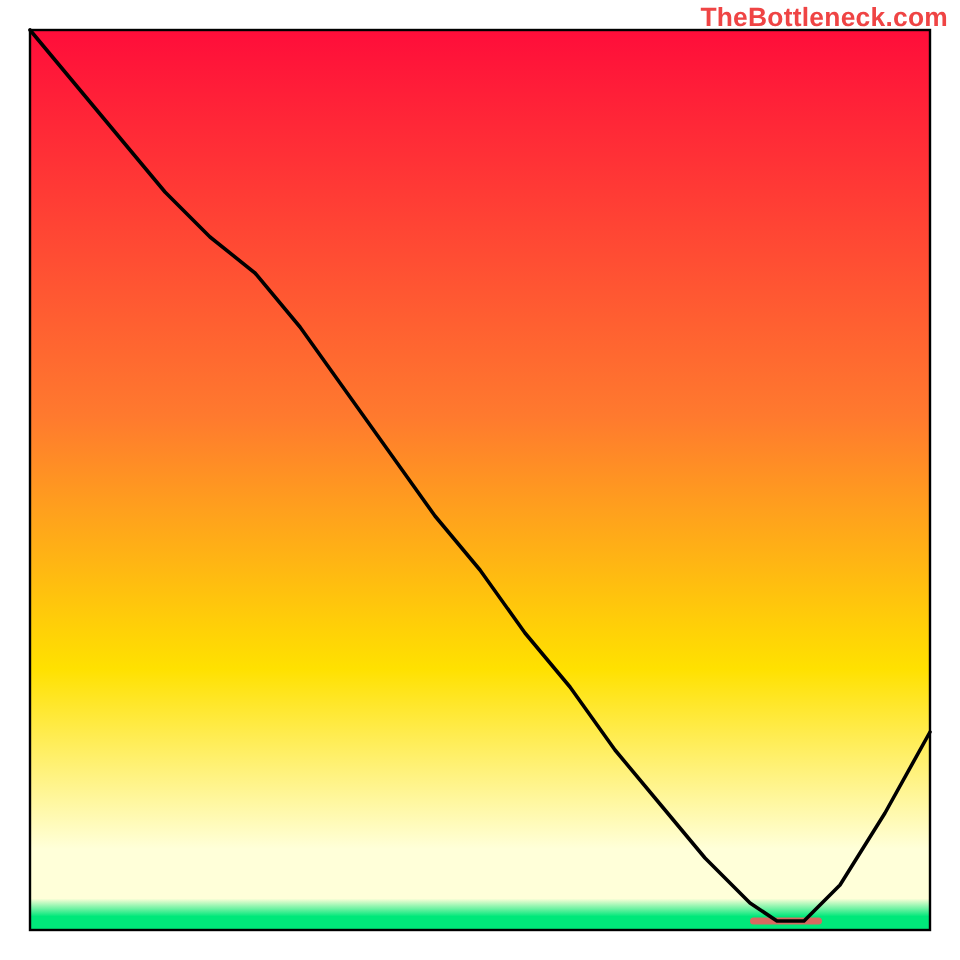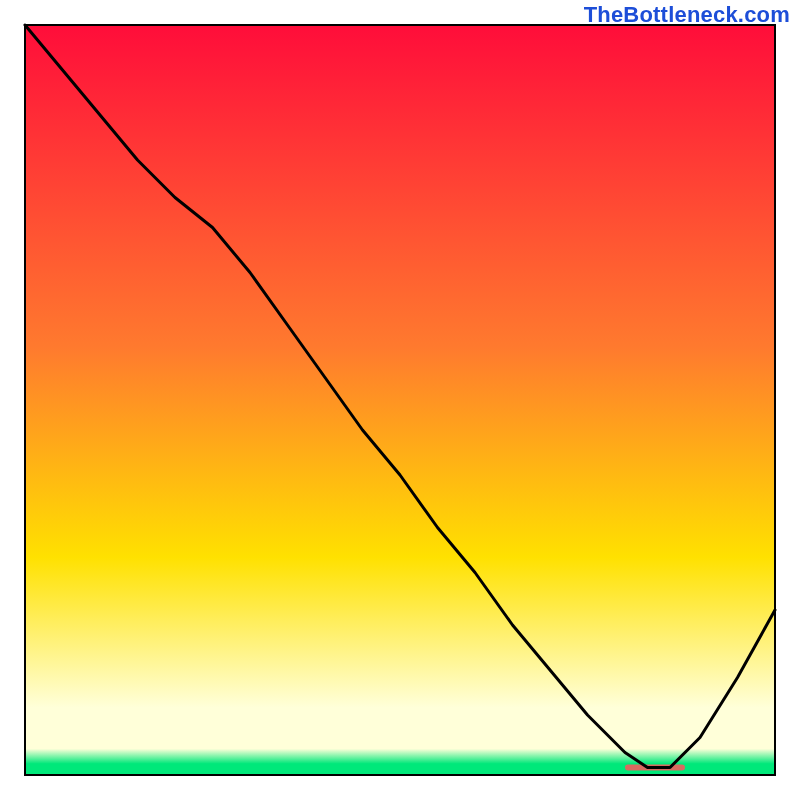--- a/index.html
+++ b/index.html
@@ -15,21 +15,21 @@
     position: relative;
     width: 800px;
     height: 800px;
   }
   .watermark {
     position: absolute;
     top: 2px;
     right: 10px;
     font-size: 22px;
     font-weight: 600;
-    color: #1d4ed8;
+    color: #ef4444;
     letter-spacing: 0.2px;
     margin-left: 32px;
   }
   svg {
     position: absolute;
     top: 0;
     left: 0;
   }
 </style>
 </head>

